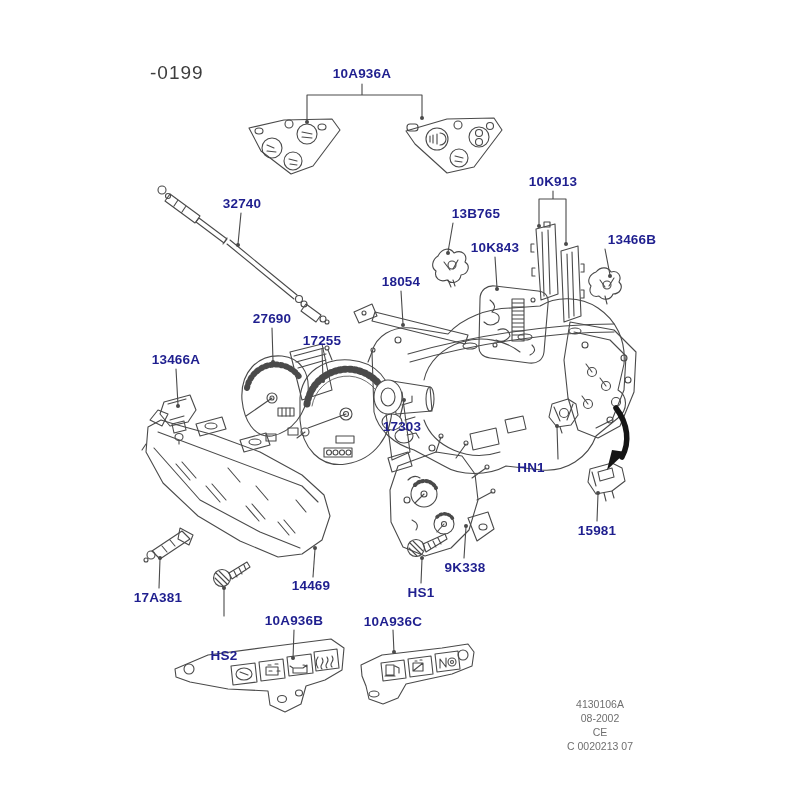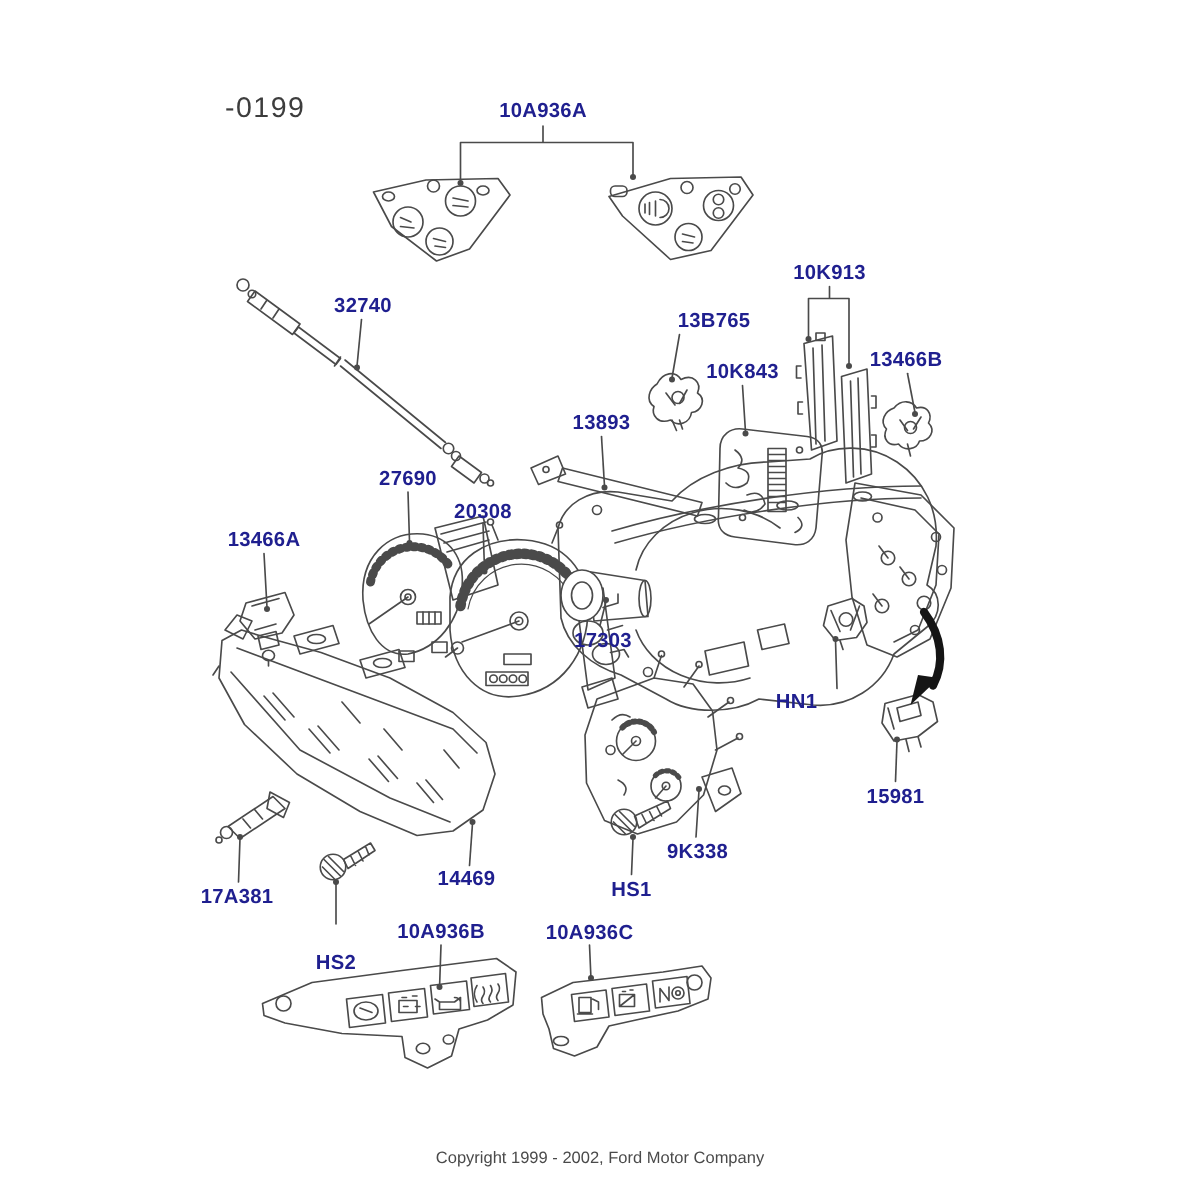--- a/index.html
+++ b/index.html
@@ -334,31 +334,36 @@
     </g>
   </svg>
 
   <div class="section-code">-0199</div>
 
   <div class="part-label" style="left:362px;top:66px">10A936A</div>
   <div class="part-label" style="left:242px;top:196px">32740</div>
   <div class="part-label" style="left:476px;top:206px">13B765</div>
   <div class="part-label" style="left:553px;top:174px">10K913</div>
   <div class="part-label" style="left:495px;top:240px">10K843</div>
-  <div class="part-label" style="left:604px;top:232px">13466B</div>
-  <div class="part-label" style="left:401px;top:274px">13893</div>
+  <div class="part-label" style="left:632px;top:232px">13466B</div>
+  <div class="part-label" style="left:401px;top:274px">18054</div>
   <div class="part-label" style="left:272px;top:311px">27690</div>
-  <div class="part-label" style="left:322px;top:333px">20308</div>
+  <div class="part-label" style="left:322px;top:333px">17255</div>
   <div class="part-label" style="left:176px;top:352px">13466A</div>
   <div class="part-label" style="left:402px;top:419px">17303</div>
   <div class="part-label" style="left:531px;top:460px">HN1</div>
   <div class="part-label" style="left:597px;top:523px">15981</div>
   <div class="part-label" style="left:465px;top:560px">9K338</div>
   <div class="part-label" style="left:421px;top:585px">HS1</div>
   <div class="part-label" style="left:311px;top:578px">14469</div>
   <div class="part-label" style="left:158px;top:590px">17A381</div>
-  <div class="part-label" style="left:224px;top:634px">HS2</div>
+  <div class="part-label" style="left:224px;top:648px">HS2</div>
   <div class="part-label" style="left:294px;top:613px">10A936B</div>
   <div class="part-label" style="left:393px;top:614px">10A936C</div>
 
-
-  <div class="copyright">Copyright 1999 - 2002, Ford Motor Company</div>
+  <div class="doc-info">
+    <div>4130106A</div>
+    <div>08-2002</div>
+    <div>CE</div>
+    <div>C 0020213 07</div>
+  </div>
+
 </div>
 
 </body></html>

